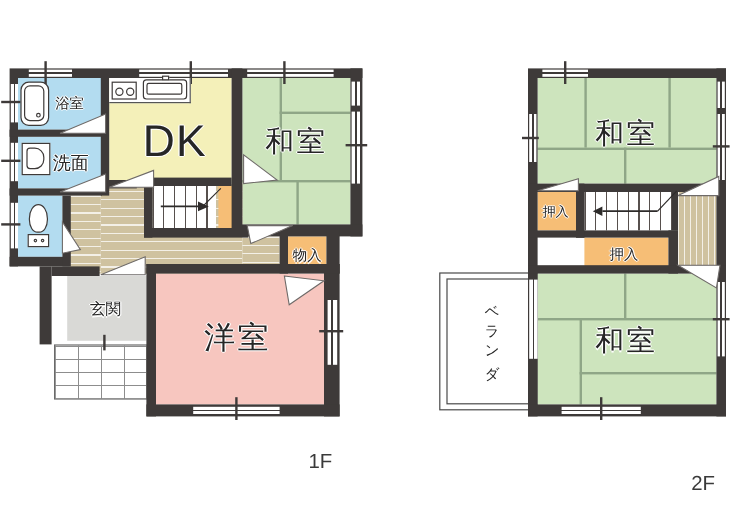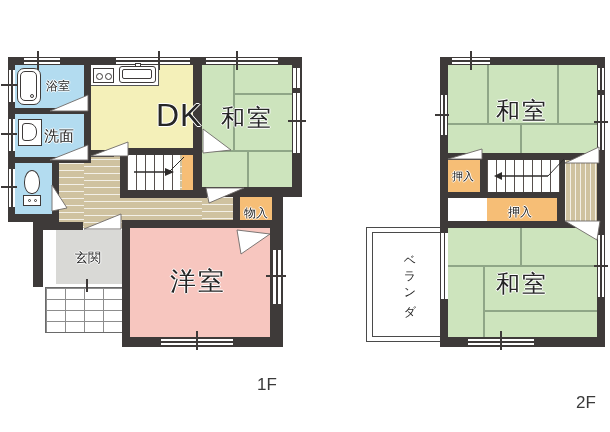--- a/index.html
+++ b/index.html
@@ -23,21 +23,21 @@
   .hall2{background-color:#cfc2a0;background-image:repeating-linear-gradient(to right,rgba(255,255,255,.75) 0 1px,transparent 1px 5px);}
   .stairs{background-color:#fff;background-image:repeating-linear-gradient(to right,#57504d 0 1px,transparent 1px 9px);}
   .porch{background-color:#fff;border:1px solid #6a6a6a;
          background-image:repeating-linear-gradient(to right,#8d8d8d 0 1px,transparent 1px 19px),
                           repeating-linear-gradient(to bottom,#8d8d8d 0 1px,transparent 1px 11px);}
   .lbl{position:absolute;color:#262626;white-space:nowrap;
        text-shadow:-1px 0 0 #fff,1px 0 0 #fff,0 -1px 0 #fff,0 1px 0 #fff;}
   .lbl-sm{font-size:14px;}
   .lbl-xs{font-size:12px;}
   .lbl-room{font-size:24px;letter-spacing:2px;}
-  .lbl-dk{font-size:32px;letter-spacing:1px;margin-left:37px;}
+  .lbl-dk{font-size:37px;letter-spacing:1px;}
   .lbl-floor{font-size:17px;color:#3a3a3a;text-shadow:none;}
   .vtext{writing-mode:vertical-rl;letter-spacing:3px;font-size:12px;}
   .outline{border:1px solid #4a4a4a;background:#fff;}
   .icon{position:absolute;background:#fff;border:1.5px solid #3e3a39;box-sizing:border-box;}
   .icon-in{position:absolute;border:1px solid #3e3a39;box-sizing:border-box;background:#fff;}
   svg.overlay{position:absolute;left:0;top:0;pointer-events:none;}
 </style>
 </head>
 <body>
 

